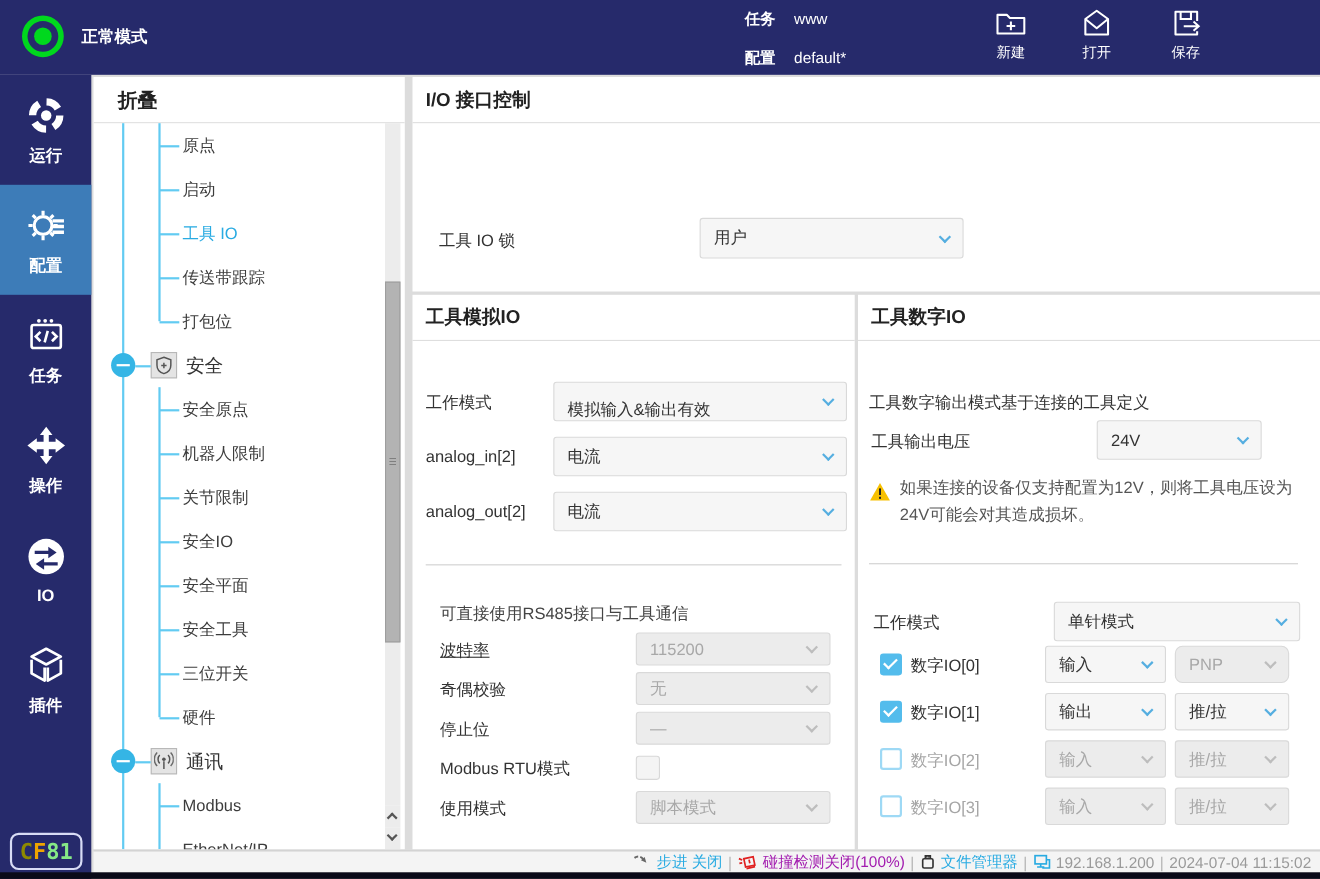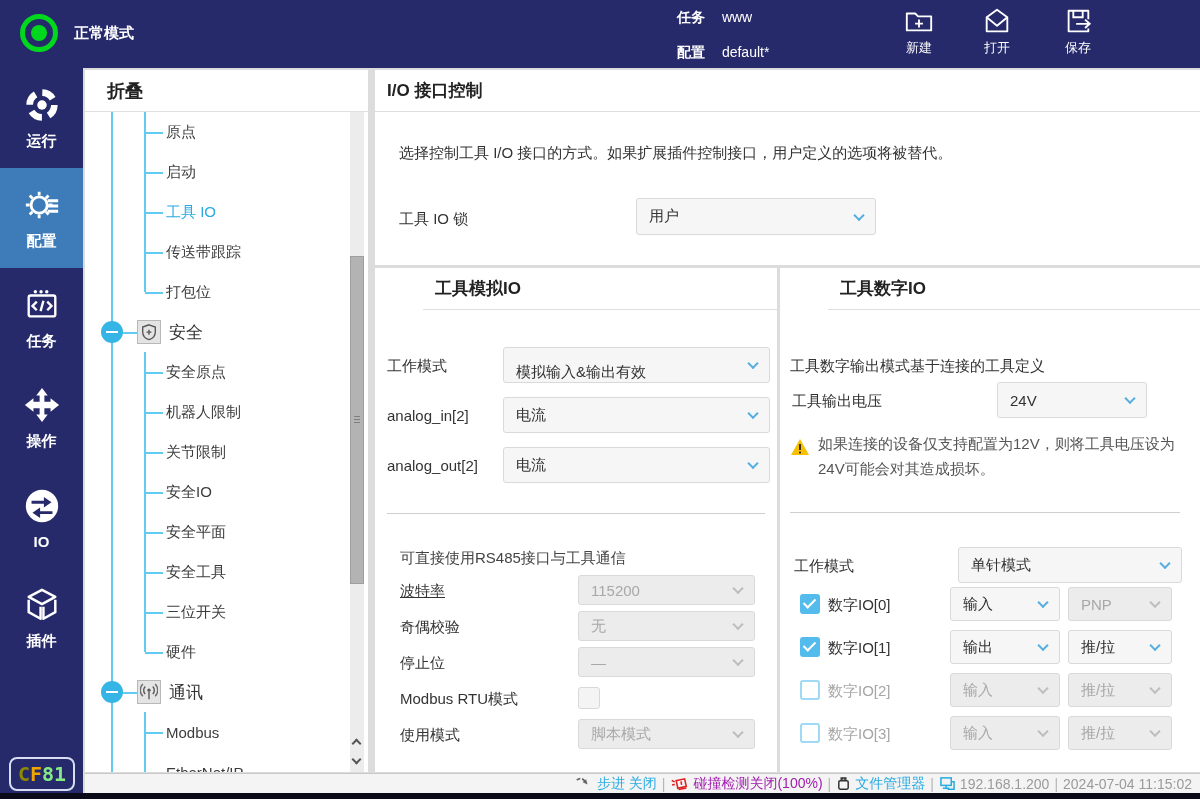--- a/index.html
+++ b/index.html
@@ -64,21 +64,21 @@
   .main { position:absolute; left:375px; top:70px; width:825px; height:702px; }
   .io-section { position:absolute; left:0; top:0; width:825px; height:195px; background:#fff; }
   .p-header { height:42px; border-bottom:1px solid #dedede; font-size:17px; font-weight:bold; color:#222; line-height:42px; padding-left:12px; }
   .desc { position:absolute; left:24px; top:74px; font-size:15px; color:#333; }
   .flabel { position:absolute; font-size:15px; color:#333; }
   .flabel.dim, .ch-label.dim { color:#a6a6a6; }
   .dd { position:absolute; background:#f6f6f6; border:1px solid #d9d9d9; border-radius:3px; display:flex; align-items:center; padding:0 12px; font-size:15px; color:#333; cursor:pointer; }
   .dd .chev { position:absolute; right:12px; top:50%; width:8px; height:8px; border-right:2px solid #55aee0; border-bottom:2px solid #55aee0; transform:translateY(-70%) rotate(45deg); }
   .dd.off { background:#ececec; color:#a8a8a8; cursor:default; }
   .dd.off .chev { border-color:#bdbdbd; }
-  .panel { position:absolute; top:198px; height:504px; background:#fff;padding-left:48px; }
+  .panel { position:absolute; top:198px; height:504px; background:#fff; }
   .panel.analog { left:0; width:402px; }
   .panel.digital { left:405px; width:420px; }
   .divider { position:absolute; border-top:1px solid #cfcfcf; }
   .cb { position:absolute; border-radius:3px; }
   .cb.checked { background:#53bcec; }
   .cb.checked::after { content:''; position:absolute; left:6px; top:2px; width:5px; height:10px; border-right:2px solid #fff; border-bottom:2px solid #fff; transform:rotate(45deg); }
   .cb.unchecked { background:#fff; border:2px solid #9ed9f5; }
   .cb.dis.unchecked { background:#f4f4f4; border:1px solid #d8d8d8; }
   .warn-ico { position:absolute; left:10px; top:170px; }
   .warn-text { position:absolute; left:38px; top:163px; width:372px; font-size:15px; color:#555; line-height:25px; }
@@ -273,21 +273,20 @@
     </div>
   <div class="sb-btn down">
       <i></i>
     </div>
 </div>
 
 <div class="main">
 
   <div class="io-section">
     <div class="p-header">I/O 接口控制</div>
-    <div class="desc">选择控制工具 I/O 接口的方式。如果扩展插件控制接口，用户定义的选项将被替代。</div>
     <span class="flabel" style="left:24px; top:140px;">工具 IO 锁</span>
     <div class="dd" style="left:261px; top:128px; width:240px; height:37px;">
       <span>用户</span>
       <i class="chev"></i>
     </div>
   </div>
 
   <div class="panel analog">
     <div class="p-header">工具模拟IO</div>
     <span class="flabel" style="left:12px; top:89px;">工作模式</span>
@@ -357,21 +356,21 @@
       <span>单针模式</span>
         <i class="chev"></i>
     </div>
 
     <span class="cb checked" style="left:20px; top:326px; width:20px; height:20px;"></span>
     <span class="ch-label" style="left:48px; top:328px;">数字IO[0]</span>
     <div class="dd" style="left:170px; top:319px; width:110px; height:34px;">
       <span>输入</span>
         <i class="chev"></i>
     </div>
-    <div class="dd off" style="left:288px; top:319px; width:104px; height:34px;">
+    <div class="dd off" style="left:288px; top:319px; width:104px; height:34px;border-radius:7px;">
       <span>PNP</span>
         <i class="chev"></i>
     </div>
 
     <span class="cb checked" style="left:20px; top:369px; width:20px; height:20px;"></span>
     <span class="ch-label" style="left:48px; top:371px;">数字IO[1]</span>
     <div class="dd" style="left:170px; top:362px; width:110px; height:34px;">
       <span>输出</span>
         <i class="chev"></i>
     </div>

